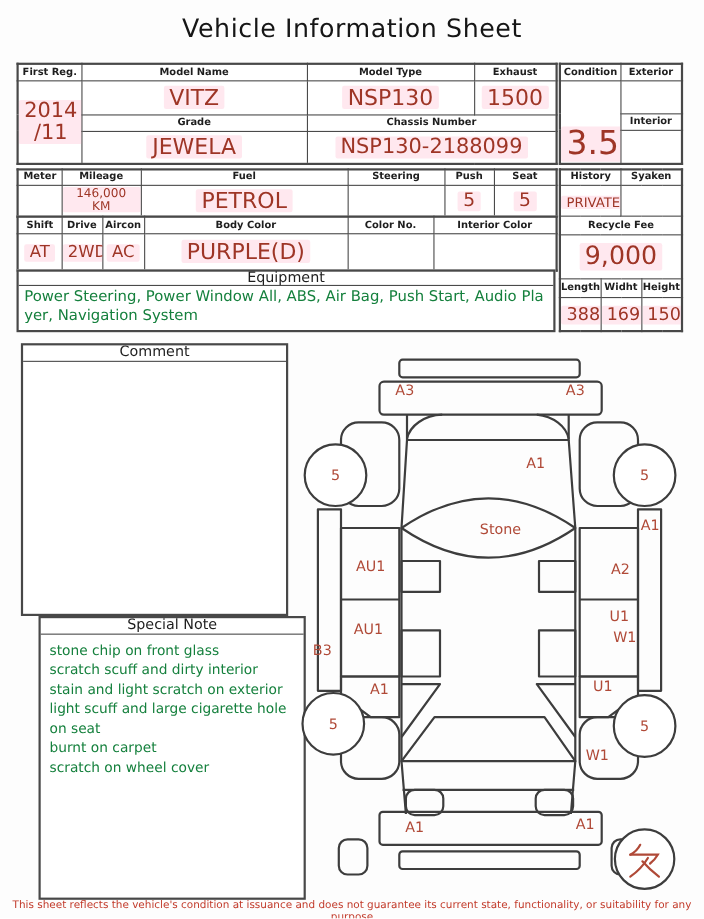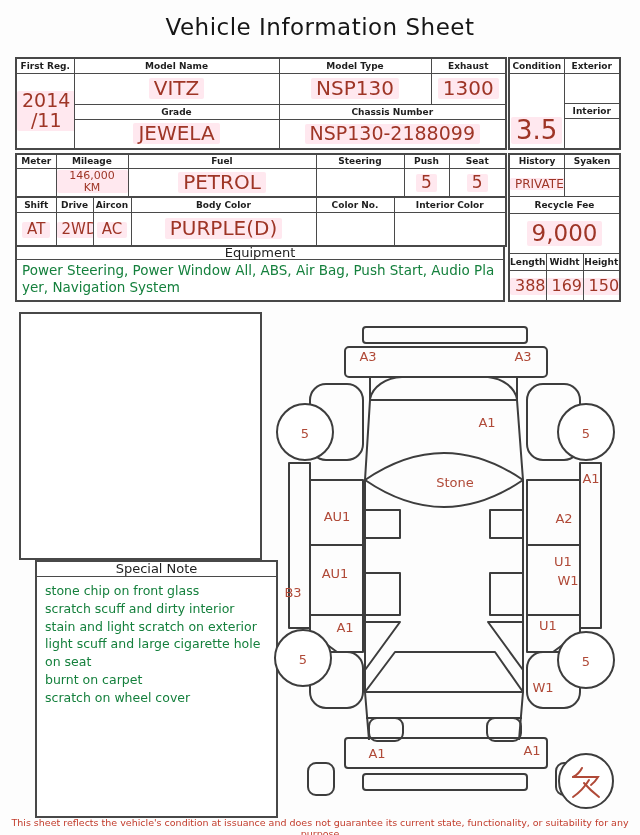--- a/index.html
+++ b/index.html
@@ -9,21 +9,21 @@
   .title { position:absolute; top:14px; left:0; width:640px; text-align:center;
            font-size:23px; font-weight:500; color:#161616; letter-spacing:.5px; }
   table.tbl { position:absolute; border-collapse:collapse; table-layout:fixed;
               border:2px solid #484848; background:#fff; }
   table.tbl td { border:1.5px solid #4a4a4a; padding:0; text-align:center;
                  vertical-align:middle; overflow:hidden; }
   tr.hr td { font-size:9px; color:#1e1e1e; font-weight:700; }
   .val { color:#9e3526; display:inline-block; line-height:1.05; }
   .val:not(:empty) { background:rgba(255,165,190,.25); padding:0 5px; border-radius:2px;text-align:center; }
   .pre { white-space:pre-line; }
-  .f26 { font-size:26px;margin-top:40px; } .f23 { font-size:23px; } .f20 { font-size:20px; }
+  .f26 { font-size:30px;margin-top:40px; } .f23 { font-size:23px; } .f20 { font-size:20px; }
   .f19 { font-size:19px; } .f17 { font-size:17px; } .f16 { font-size:16px; }
   .f15 { font-size:15px; } .f12 { font-size:12px; } .f11 { font-size:11px; }
   .box { position:absolute; border:2px solid #484848; background:#fff; }
   .box-h { height:15px; line-height:14px; border-bottom:1.5px solid #4a4a4a;
            text-align:center; font-size:13px; color:#1e1e1e; }
   .box-h.tall { height:13px; line-height:12px; }
   .box-body { color:#15803d; word-break:break-all; }
   .equip-body { padding:2px 5px; font-size:13.5px; line-height:1.25; text-align:left; }
   .note-body { padding:5px 8px 0 8px; font-size:12.5px; line-height:1.42;
                text-align:left; white-space:pre-line; }
@@ -55,21 +55,21 @@
       <td>First Reg.</td>
       <td>Model Name</td>
       <td>Model Type</td>
       <td>Exhaust</td>
     </tr>
     <tr style="height:31px">
       <td rowspan="3"><span class="val pre f19">2014
 /11</span></td>
       <td><span class="val f20">VITZ</span></td>
       <td><span class="val f20">NSP130</span></td>
-      <td><span class="val f20">1300</span></td>
+      <td><span class="val f20">1500</span></td>
     </tr>
     <tr class="hr" style="height:15px">
       <td>Grade</td>
       <td colspan="2">Chassis Number</td>
     </tr>
     <tr style="height:30px">
       <td><span class="val f20">JEWELA</span></td>
       <td colspan="2"><span class="val f19">NSP130-2188099</span></td>
     </tr>
   </tbody>
@@ -192,20 +192,21 @@
     </tr>
     <tr style="height:30px">
       <td colspan="2"><span class="val f16">388</span></td>
       <td colspan="2"><span class="val f16">169</span></td>
       <td colspan="2"><span class="val f16">150</span></td>
     </tr>
   </tbody>
     </table>
 
   <div class="box" style="left:19px;top:312px;width:243px;height:248px">
+    <div class="box-h">Comment</div>
     <div class="box-body note-body"></div>
   </div>
 
   <div class="box" style="left:35px;top:560px;width:243px;height:258px">
     <div class="box-h">Special Note</div>
     <div class="box-body note-body">stone chip on front glass
 scratch scuff and dirty interior
 stain and light scratch on exterior
 light scuff and large cigarette hole on seat
 burnt on carpet

